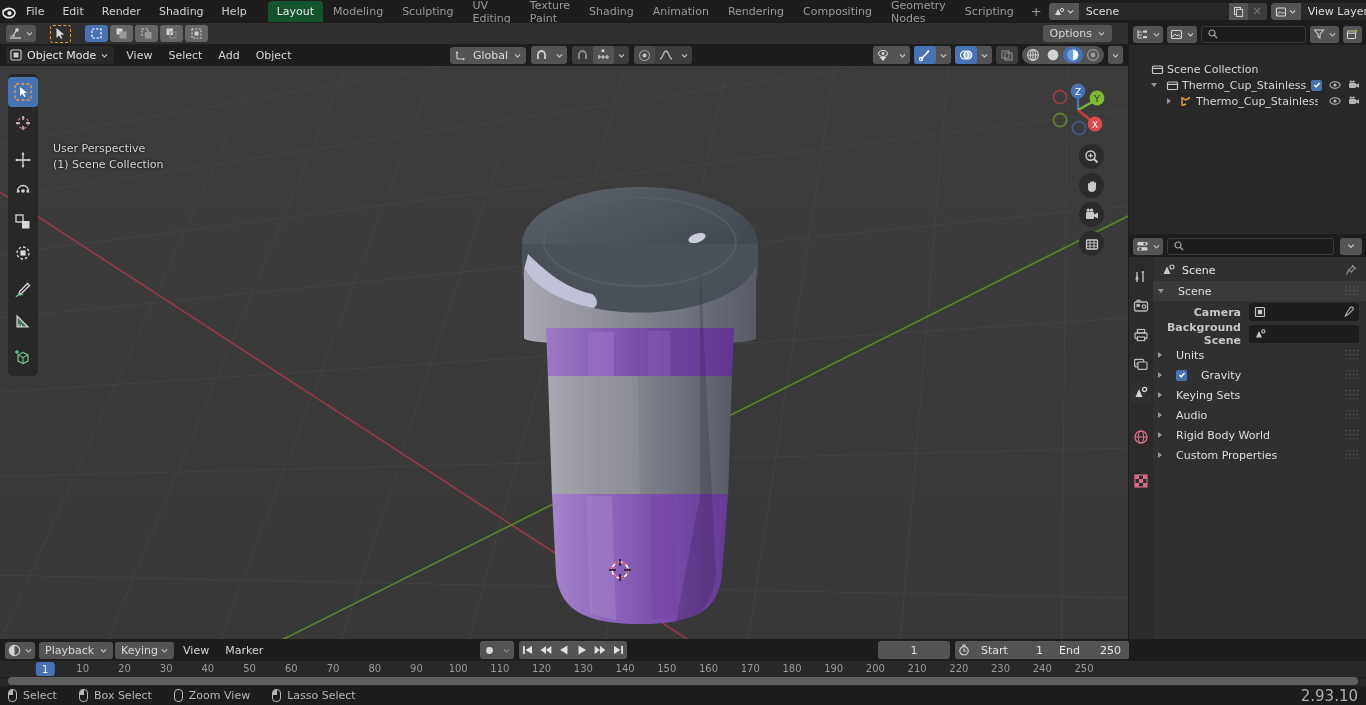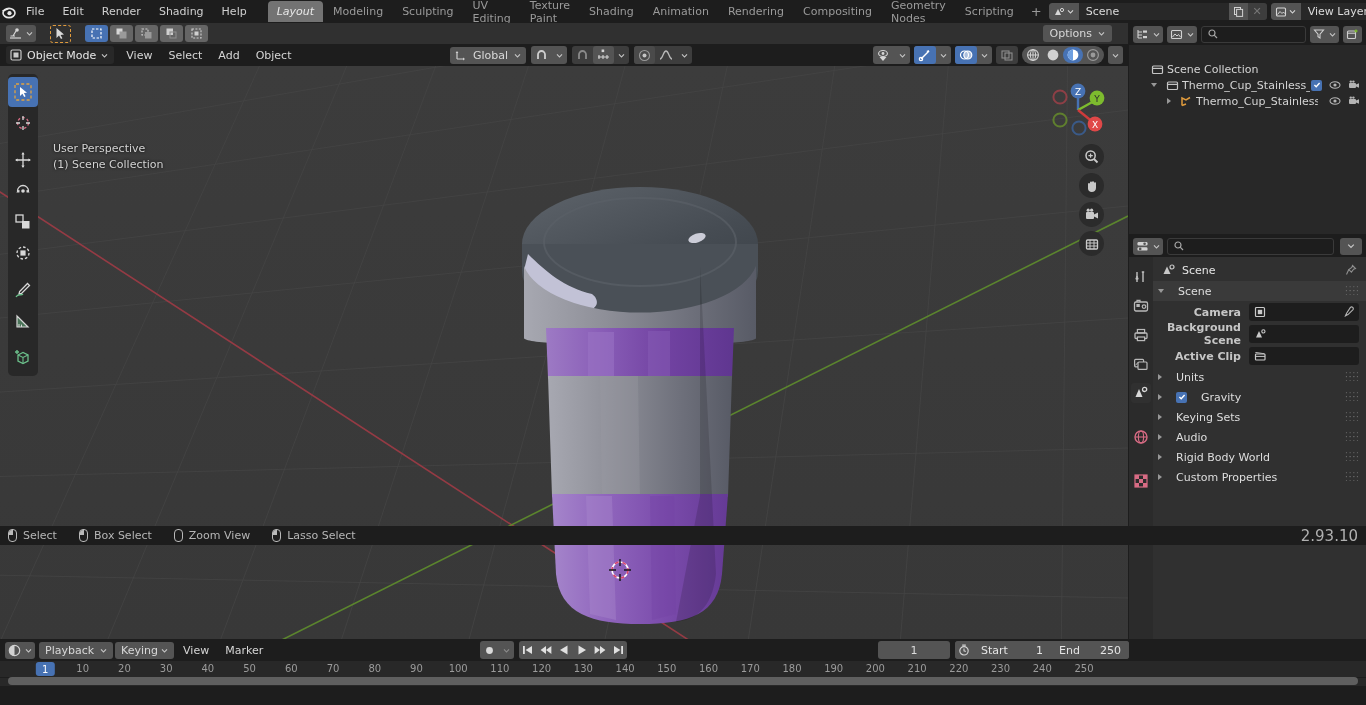--- a/index.html
+++ b/index.html
@@ -3,39 +3,39 @@
 <meta charset="utf-8">
 <style>
   * { box-sizing: border-box; margin:0; padding:0; }
   body {
     width:1366px; height:705px; overflow:hidden;
     background:#1d1d1d;
     font-family:"DejaVu Sans", sans-serif;
     font-size:11px; color:#e5e5e5;
     -webkit-font-smoothing:antialiased;
   }
-  .app { position:relative; width:1366px; height:545px; }
+  .app { position:relative; width:1366px; height:705px; }
 
   
   .topbar {
     position:absolute; left:0; top:0; width:1366px; height:23px;
     background:#1d1d1d; display:flex; align-items:center;
   }
   .blender-logo { width:28px; height:23px; display:flex; align-items:center; justify-content:center; }
   .menu-item {
     padding:2px 9px; height:17px; line-height:13px; color:#d0d0d0; font-size:11px;
     display:flex; align-items:center; border-radius:3px; cursor:default;
   }
   .ws-tabs { display:flex; align-items:center; margin-left:12px; height:23px; }
   .ws-tab {
     padding:0 9px; height:21px; display:flex; align-items:center;
     font-size:11px; color:#9a9a9a; border-radius:4px 4px 0 0;
     margin-right:1px; cursor:default;
   }
-  .ws-tab.active { background:#737373; color:#e8e8e8;font-style:italic; }
+  .ws-tab.active { background:#14532d; color:#e8e8e8; }
   .ws-plus { color:#9a9a9a; padding:0 7px; font-size:13px; }
   .topbar-right { margin-left:auto; display:flex; align-items:center; padding-right:4px; gap:4px; }
   .idblock {
     display:flex; align-items:center; height:17px; border-radius:3px; overflow:hidden;
     background:#282828;
   }
   .idblock .ic {
     background:#545454; width:30px; height:17px; display:flex; align-items:center;
     justify-content:center; gap:2px; border-radius:3px 0 0 3px;
   }
@@ -961,31 +961,20 @@
           <div class="prop-row">
             <span class="prop-label">Background Scene</span>
             <span class="prop-field">
               <svg width="12" height="12" viewBox="0 0 12 12">
                 <path d="M2 9.5 L5 3 L8 9.5 Z" fill="#c9c9c9"></path>
                 <circle cx="9.4" cy="3.4" r="1.6" fill="none" stroke="#c9c9c9" stroke-width="1.1"></circle>
               </svg>
               <span></span>
             </span>
           </div>
-          <div class="prop-row">
-            <span class="prop-label">Active Clip</span>
-            <span class="prop-field">
-              <svg width="12" height="12" viewBox="0 0 12 12">
-                <rect x="1.5" y="4" width="9.5" height="6" rx="0.8" fill="none" stroke="#c9c9c9" stroke-width="1.2"></rect>
-                <path d="M1.5 2 L10.5 3.2 L10.2 4 L1.4 3 Z" fill="#c9c9c9"></path>
-                <path d="M1.5 6.4 L11 6.4" stroke="#c9c9c9" stroke-width="1"></path>
-              </svg>
-              <span></span>
-            </span>
-          </div>
           <div class="panel-head">
             <span class="tri tri-r"></span>
             <span style="width:2px"></span>
             <span>Units</span>
             <span class="grip">::::<br>::::</span>
           </div>
           <div class="panel-head">
             <span class="tri tri-r"></span>
             <span style="width:2px"></span>
             <span class="chk">

